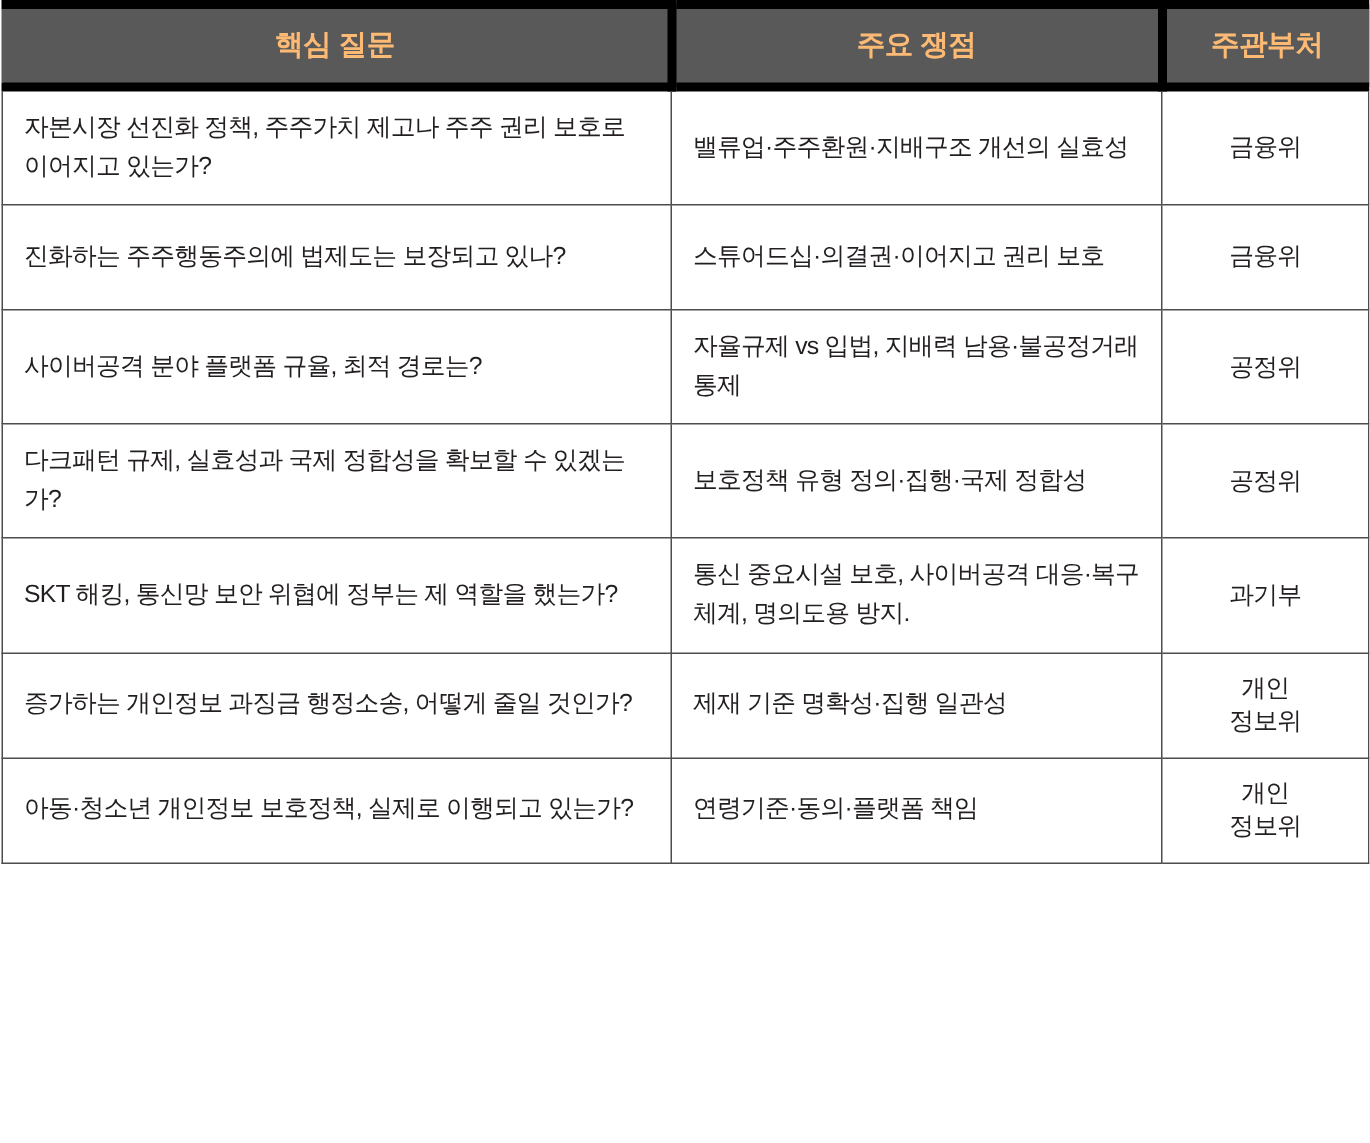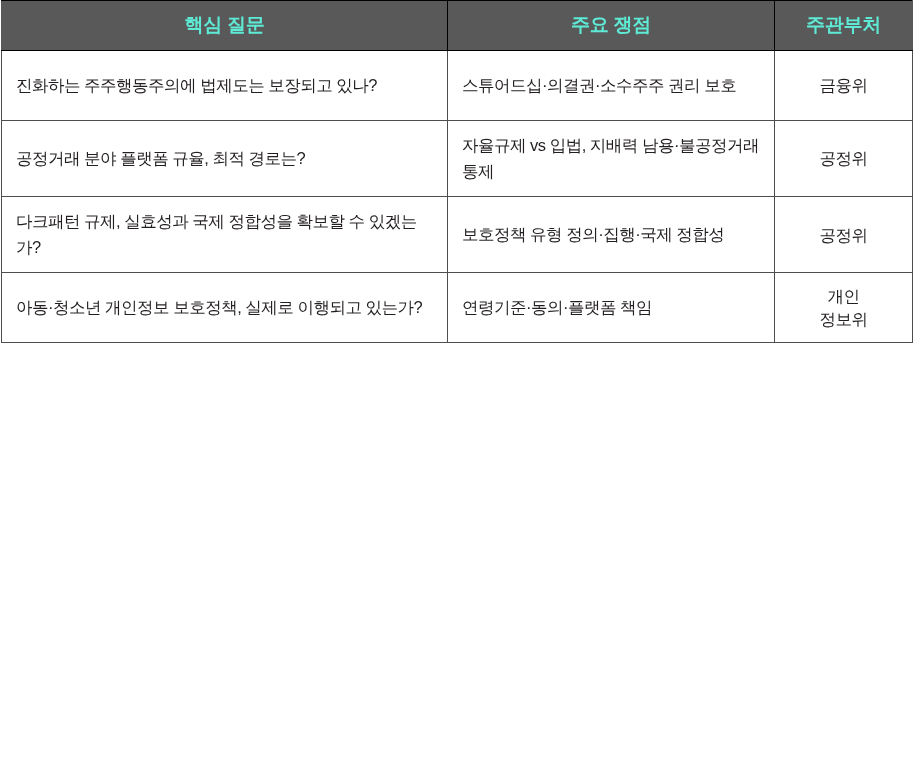--- a/index.html
+++ b/index.html
@@ -23,27 +23,27 @@
     width: 911px;
     margin: 0 1px;
     table-layout: fixed;
   }
   table.issues-table col.c1 { width: 446px; }
   table.issues-table col.c2 { width: 327px; }
   table.issues-table col.c3 { width: 138px; }
 
   thead th {
     background: #595959;
-    color: #5eead4;
+    color: #fdba74;
     font-size: 19px;
     font-weight: bold;
     letter-spacing: -0.3px;
     text-align: center;
     padding: 11px 4px 12px 4px;
-    border: 1px solid #000000;
+    border: 6px solid #000000;
     vertical-align: middle;
   }
   thead th.h1 { border-left: 1px solid #595959; }
   thead th.h3 { border-right: 1px solid #595959; }
 
   tbody td {
     border: 1px solid #4d4d4d;
     font-size: 16.5px;
     line-height: 1.55;
     letter-spacing: -0.5px;
@@ -78,33 +78,51 @@
     </colgroup>
     <thead>
       <tr>
         <th class="h1">핵심 질문</th>
         <th class="h2">주요 쟁점</th>
         <th class="h3">주관부처</th>
       </tr>
     </thead>
     <tbody>
       <tr>
-        <td class="q">진화하는 주주행동주의에 법제도는 보장되고 있나?</td>
-        <td class="issue">스튜어드십·의결권·소수주주 권리 보호</td>
+        <td class="q">자본시장 선진화 정책, 주주가치 제고나 주주 권리 보호로 이어지고 있는가?</td>
+        <td class="issue">밸류업·주주환원·지배구조 개선의 실효성</td>
         <td class="dept">금융위</td>
       </tr>
       <tr>
-        <td class="q">공정거래 분야 플랫폼 규율, 최적 경로는?</td>
+        <td class="q">진화하는 주주행동주의에 법제도는 보장되고 있나?</td>
+        <td class="issue">스튜어드십·의결권·이어지고 권리 보호</td>
+        <td class="dept">금융위</td>
+      </tr>
+      <tr>
+        <td class="q">사이버공격 분야 플랫폼 규율, 최적 경로는?</td>
         <td class="issue">자율규제 vs 입법, 지배력 남용·불공정거래 통제</td>
         <td class="dept">공정위</td>
       </tr>
       <tr>
         <td class="q">다크패턴 규제, 실효성과 국제 정합성을 확보할 수 있겠는가?</td>
         <td class="issue">보호정책 유형 정의·집행·국제 정합성</td>
         <td class="dept">공정위</td>
+      </tr>
+      <tr>
+        <td class="q">SKT 해킹, 통신망 보안 위협에 정부는 제 역할을 했는가?</td>
+        <td class="issue">통신 중요시설 보호, 사이버공격 대응·복구 체계, 명의도용 방지.</td>
+        <td class="dept">과기부</td>
+      </tr>
+      <tr>
+        <td class="q">증가하는 개인정보 과징금 행정소송, 어떻게 줄일 것인가?</td>
+        <td class="issue">제재 기준 명확성·집행 일관성</td>
+        <td class="dept">
+            <span class="nowrapline">개인</span>
+            <span class="nowrapline">정보위</span>
+          </td>
       </tr>
       <tr>
         <td class="q">아동·청소년 개인정보 보호정책, 실제로 이행되고 있는가?</td>
         <td class="issue">연령기준·동의·플랫폼 책임</td>
         <td class="dept">
             <span class="nowrapline">개인</span>
             <span class="nowrapline">정보위</span>
           </td>
       </tr>
     </tbody>

